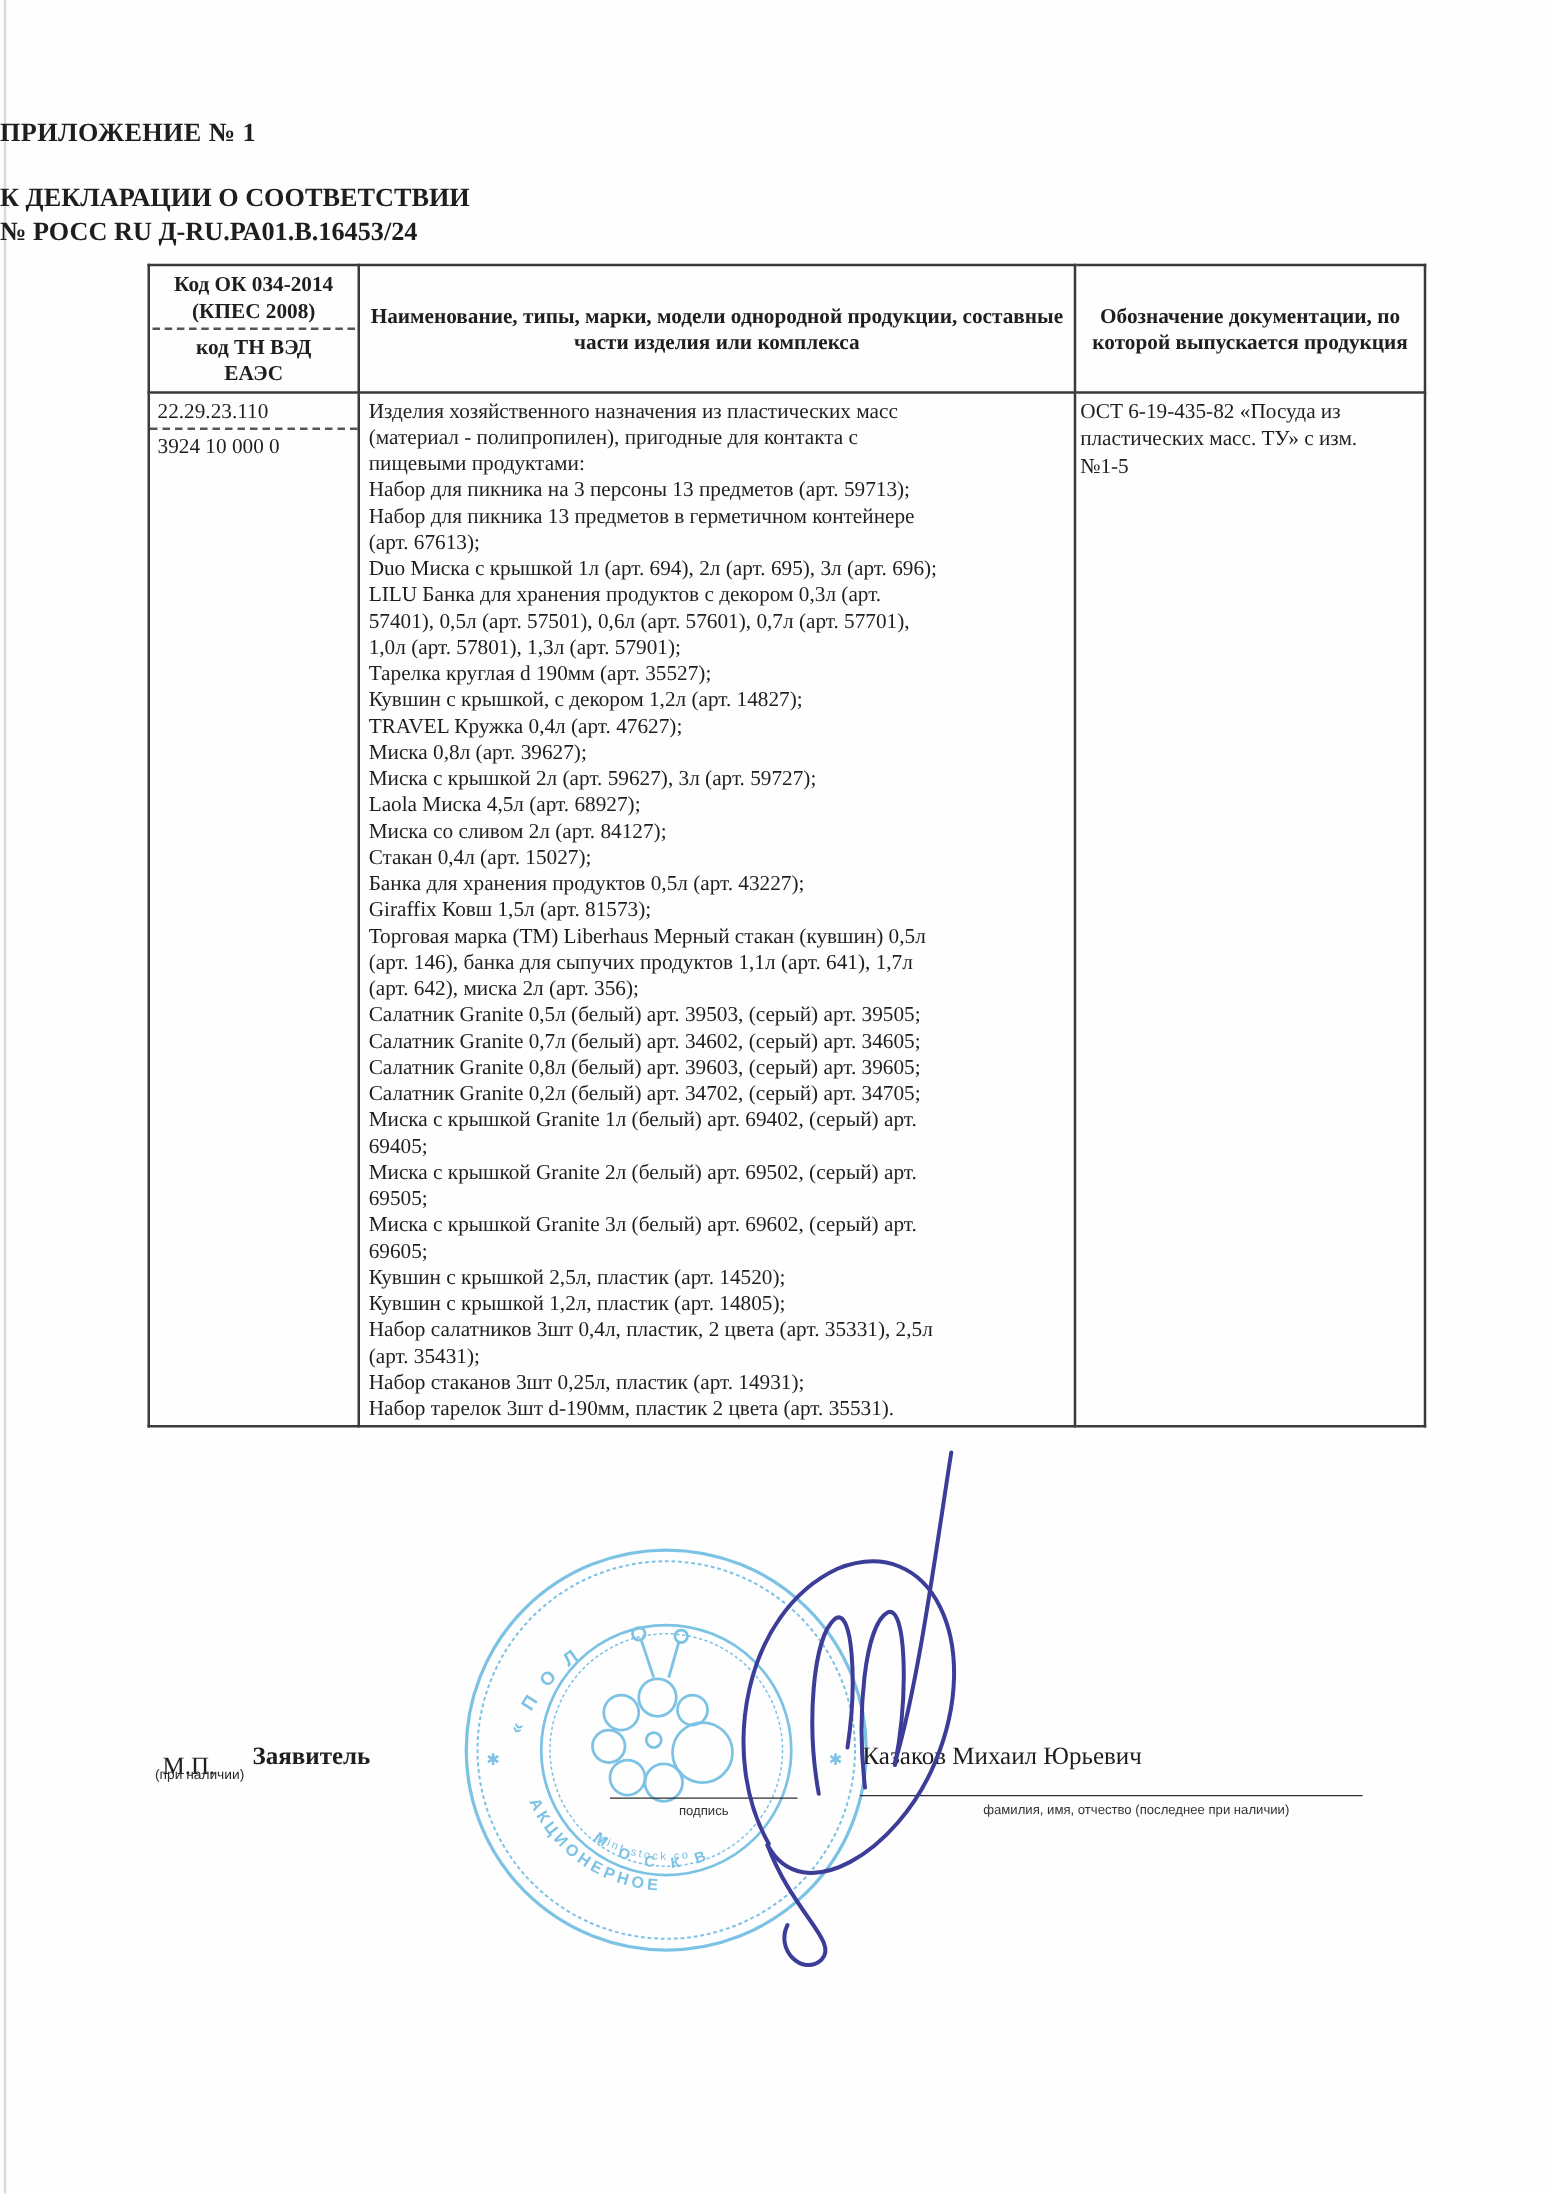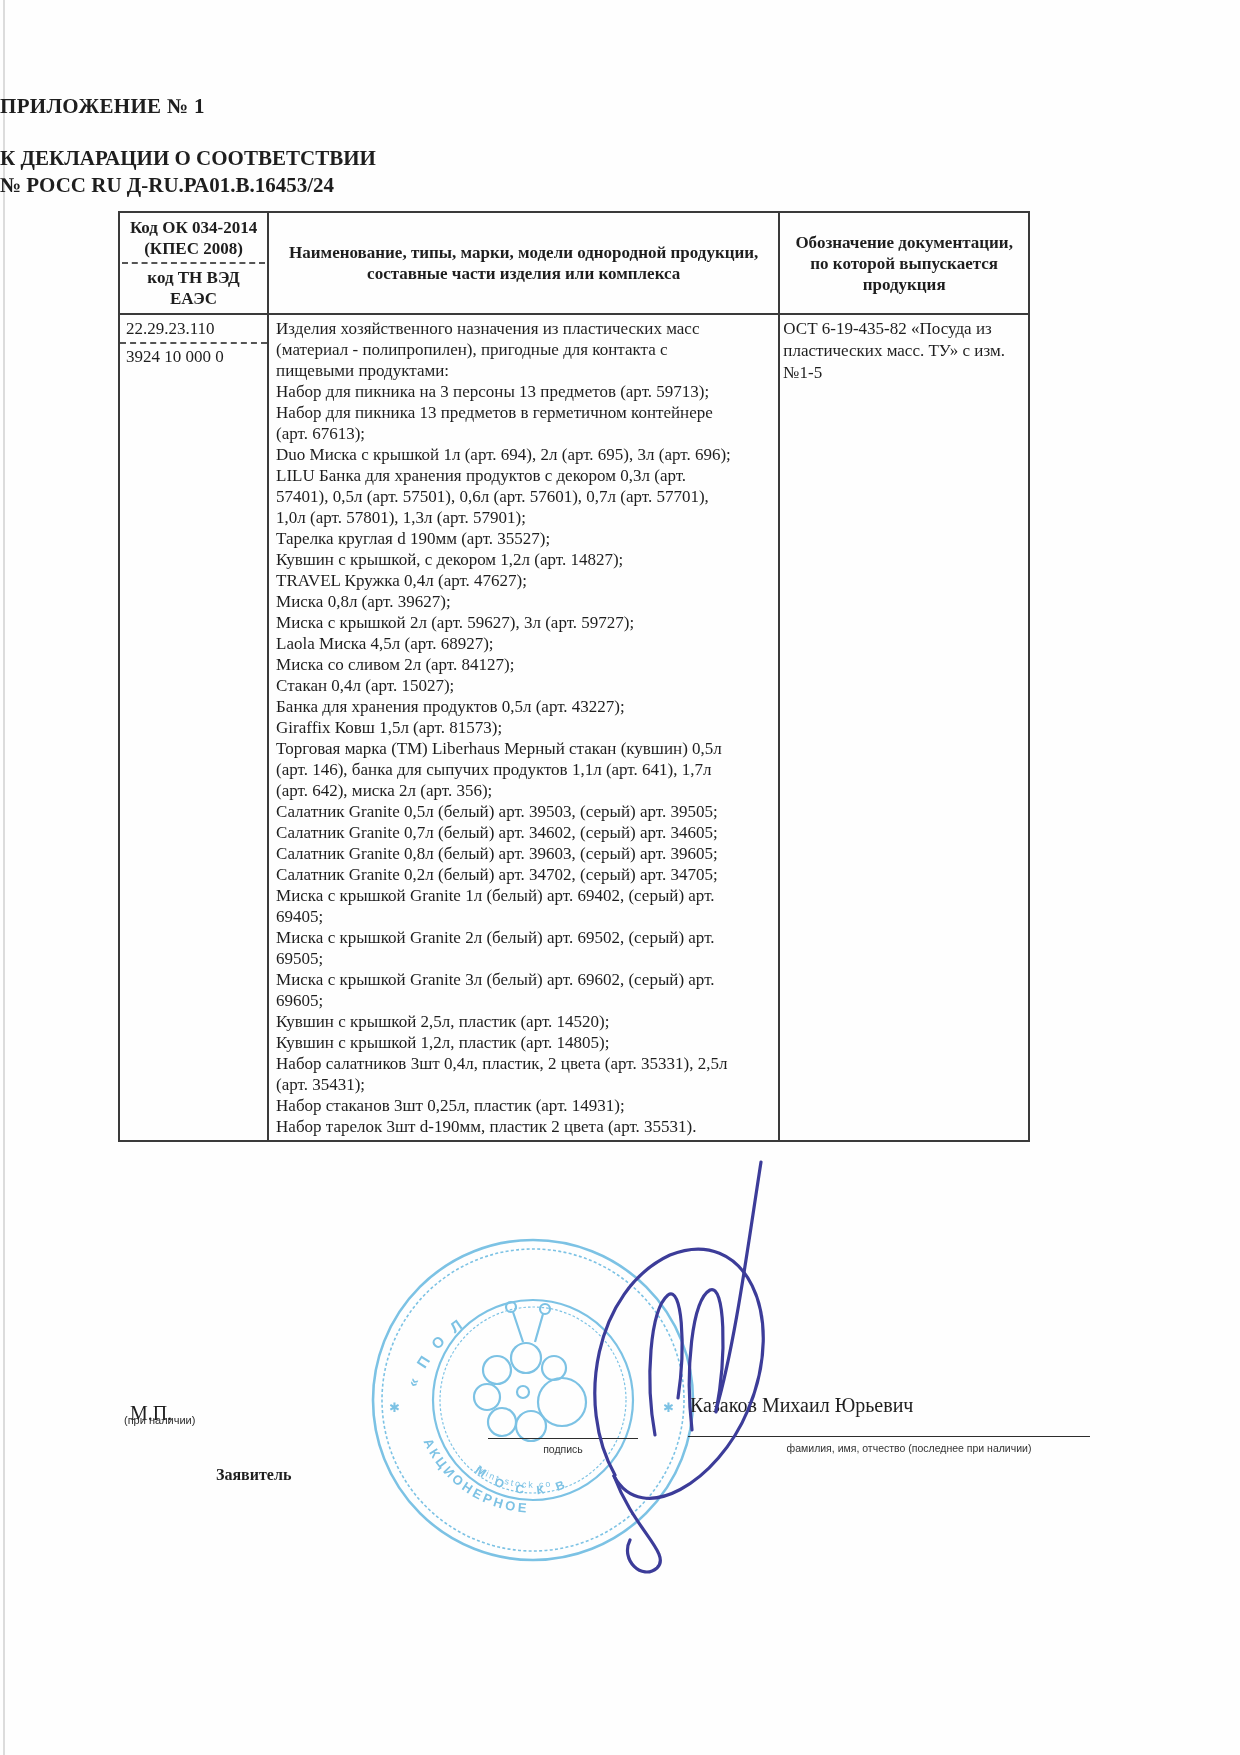--- a/index.html
+++ b/index.html
@@ -13,21 +13,21 @@
   }
   
   .doc-header { position:relative; z-index:2; padding-top:94px; text-align:left; }
   .appendix-title { font-size:21px; font-weight:bold; letter-spacing:.3px; }
   .decl-block { margin-top:26px; line-height:27px;font-family:Liberation Serif, serif; }
   .decl-line { font-size:21px; font-weight:bold; }
   .subtitle { margin-top:13px; font-size:17.5px; font-weight:bold; }
   
   .product-table {
     position:relative; z-index:1;
-    margin:12px 0 0 118px; width:912px;
+    margin:12px 0 0 118px; width:1023px;
     border:2.5px solid #3a3a3a; border-collapse:collapse;
     background:transparent;
   }
   .product-table td {
     border:2px solid #3a3a3a; vertical-align:top; background:transparent;
   }
   .c1 { width:150px; }
   .c2 { width:512px; }
   .c3 { width:250px; }
   .hdr td { vertical-align:middle; text-align:center; font-weight:bold; font-size:17px; line-height:21px; padding:6px 4px; }
@@ -36,21 +36,21 @@
   .code-cell { font-size:17px; line-height:22px; padding:3px 0 3px 6px; }
   .code-cell .dash { margin:2px 0 2px -6px; }
   .name-cell { padding:3px 4px 3px 7px; }
   .name-cell .line { font-size:17px; line-height:21px; white-space:nowrap; }
   .doc-cell { padding:3px 4px 3px 3px; }
   .doc-cell .line { font-size:17px; line-height:22px; white-space:nowrap; }
   
   .abs { position:absolute; }
   .mp { left:130px; top:1402px; font-size:20px; z-index:2; }
   .mp-note { left:124px; top:1414px; font-size:11px; font-family:"Liberation Sans",sans-serif; color:#2c2c2c; z-index:2; }
-  .applicant { left:202px; top:1466px; font-size:16px; font-weight:bold; z-index:2;margin-left:14px; }
+  .applicant { left:202px; top:1394px; font-size:20px; font-weight:bold; z-index:2; }
   .sig-line { left:488px; top:1438px; width:150px; border-top:1.5px solid #2c2c2c; z-index:2; }
   .sig-caption { left:488px; top:1443px; width:150px; text-align:center; font-size:10.5px;
                  font-family:"Liberation Sans",sans-serif; color:#333; z-index:2; }
   .signatory { left:690px; top:1394px; font-size:20px; z-index:2; }
   .name-line { left:688px; top:1436px; width:402px; border-top:1.5px solid #2c2c2c; z-index:2; }
   .name-caption { left:728px; top:1442px; width:362px; text-align:center; font-size:10.5px;
                   font-family:"Liberation Sans",sans-serif; color:#333; z-index:2; }
   .stamp-box { left:363px; top:1230px; width:340px; height:340px; z-index:0; opacity:.85; }
   .signature-box { left:520px; top:1130px; width:300px; height:470px; z-index:3; }
   svg text { font-family:"Liberation Sans",sans-serif; }

